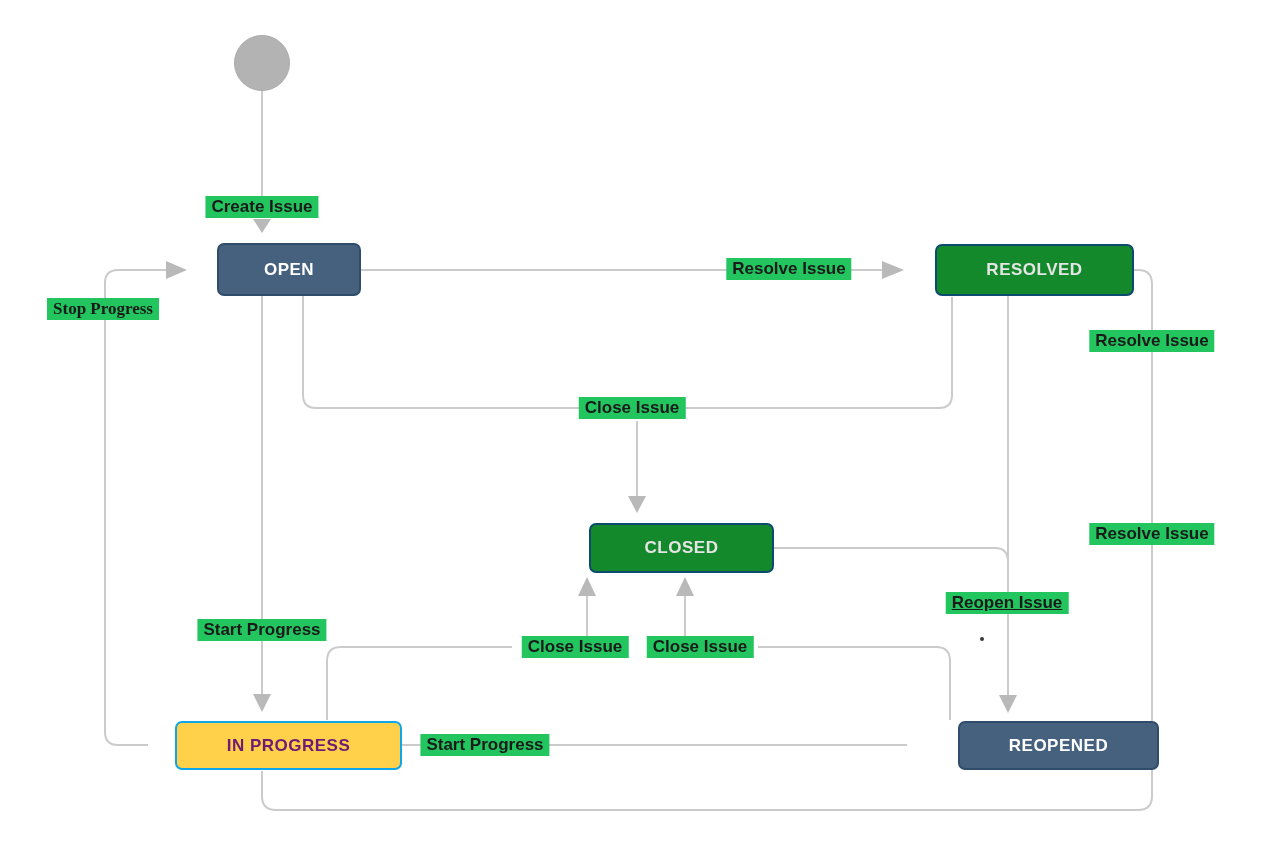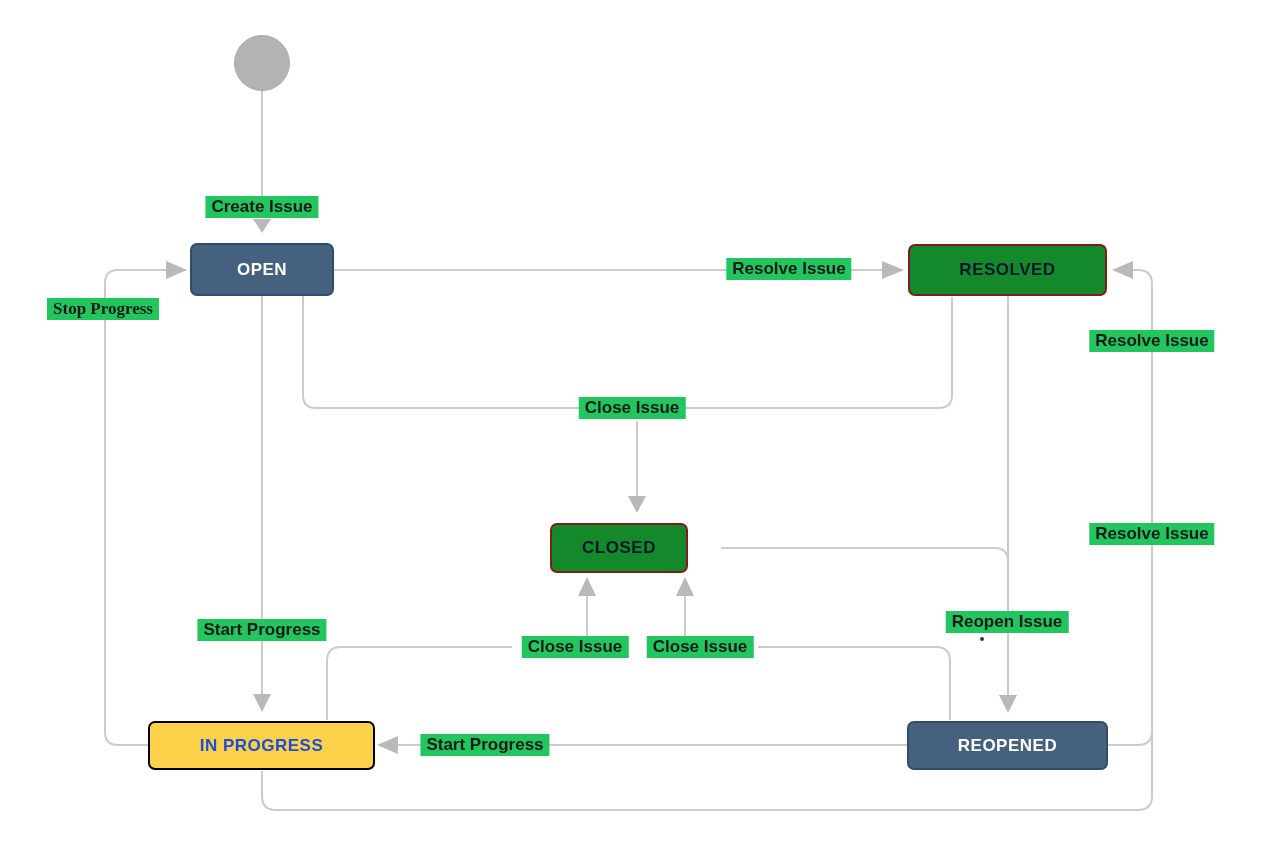--- a/index.html
+++ b/index.html
@@ -4,25 +4,25 @@
 <style>
   html,body{margin:0;padding:0;background:#fff;}
   #canvas{
     position:relative;width:1280px;height:853px;background:#ffffff;overflow:hidden;
     font-family:"Liberation Sans","DejaVu Sans",sans-serif;
   }
   #wires{position:absolute;left:0;top:0;width:1280px;height:853px;}
   .node{
     position:absolute;display:flex;align-items:center;justify-content:center;
     font-weight:bold;font-size:17px;letter-spacing:.5px;border-radius:7px;
-    box-sizing:border-box;cursor:pointer;
+    box-sizing:border-box;cursor:pointer;margin-left:27px;
   }
   .node-blue{background:#45617E;border:2px solid #2F4D6B;color:#ffffff;}
-  .node-green{background:#14892C;border:2px solid #7f1d1d;color:#0f172a;}
-  .node-yellow{background:#FFD04A;border:2px solid #000000;color:#1d4ed8;}
+  .node-green{background:#14892C;border:2px solid #0c4a6e;color:#e5e5e5;}
+  .node-yellow{background:#FFD04A;border:2px solid #0ea5e9;color:#701a75;}
   .start-circle{
     position:absolute;left:234px;top:35px;width:56px;height:56px;border-radius:50%;
     background:#B3B3B3;border:1px solid #ABABAB;box-sizing:border-box;
   }
   .edge-label{
     position:absolute;transform:translate(-50%,-50%);
     background:#22c55e;padding:1px 6px;white-space:nowrap;
     font-weight:bold;font-size:17px;color:#1A1A1A;cursor:pointer;
   }
   .stray-dot{
@@ -70,35 +70,35 @@
 
   <div class="start-circle"></div>
 
   <div class="edge-label" style="left:262px;top:207px;">Create Issue</div>
   <div class="edge-label" style="left:103px;top:309px;font-family:Liberation Serif, serif;">Stop Progress</div>
   <div class="edge-label" style="left:789px;top:269px;">Resolve Issue</div>
   <div class="edge-label" style="left:632px;top:408px;">Close Issue</div>
   <div class="edge-label" style="left:262px;top:630px;">Start Progress</div>
   <div class="edge-label" style="left:575px;top:647px;">Close Issue</div>
   <div class="edge-label" style="left:700px;top:647px;">Close Issue</div>
-  <div class="edge-label" style="left:1007px;top:622px;">Reopen Issue</div>
+  <div class="edge-label" style="left:1007px;top:603px;text-decoration:underline;">Reopen Issue</div>
   <div class="stray-dot"></div>
   <div class="edge-label" style="left:1152px;top:341px;">Resolve Issue</div>
   <div class="edge-label" style="left:1152px;top:534px;">Resolve Issue</div>
   <div class="edge-label" style="left:485px;top:745px;">Start Progress</div>
 
   <div class="node node-blue" style="left:190px;top:243px;width:144px;height:53px;">
     <span>OPEN</span>
   </div>
   <div class="node node-green" style="left:908px;top:244px;width:199px;height:52px;">
     <span>RESOLVED</span>
   </div>
-  <div class="node node-green" style="left:550px;top:523px;width:138px;height:50px;">
+  <div class="node node-green" style="left:562px;top:523px;width:185px;height:50px;">
     <span>CLOSED</span>
   </div>
   <div class="node node-yellow" style="left:148px;top:721px;width:227px;height:49px;">
     <span>IN PROGRESS</span>
   </div>
-  <div class="node node-blue" style="left:907px;top:721px;width:201px;height:49px;">
+  <div class="node node-blue" style="left:931px;top:721px;width:201px;height:49px;">
     <span>REOPENED</span>
   </div>
 
 </div>
 
 </body></html>

